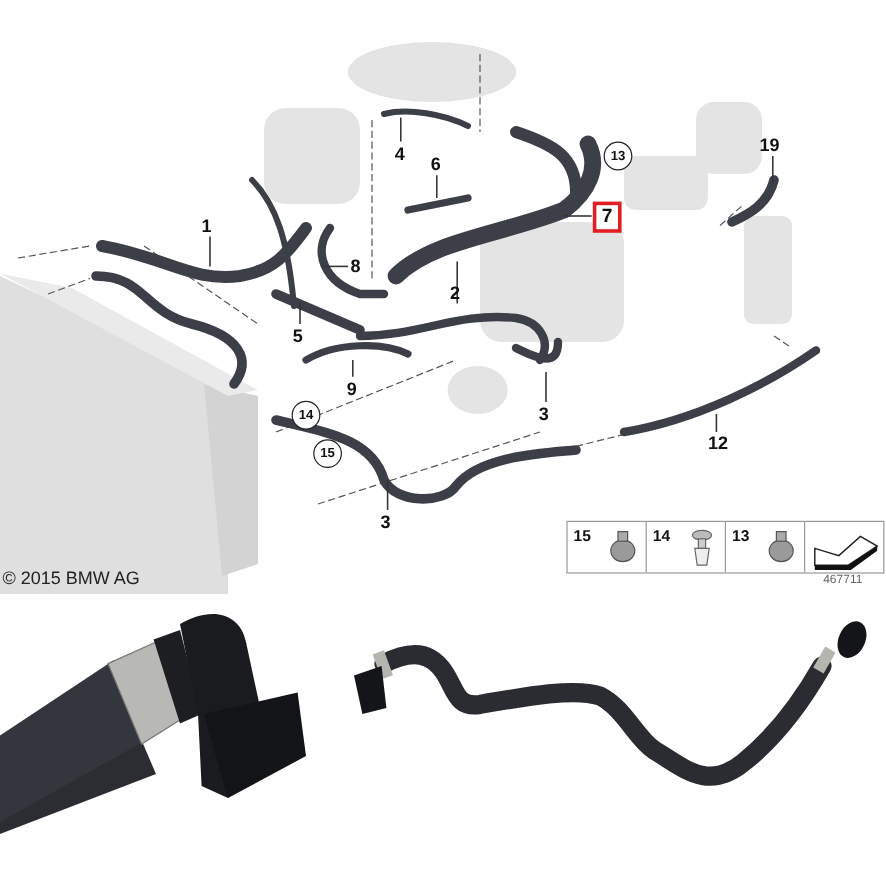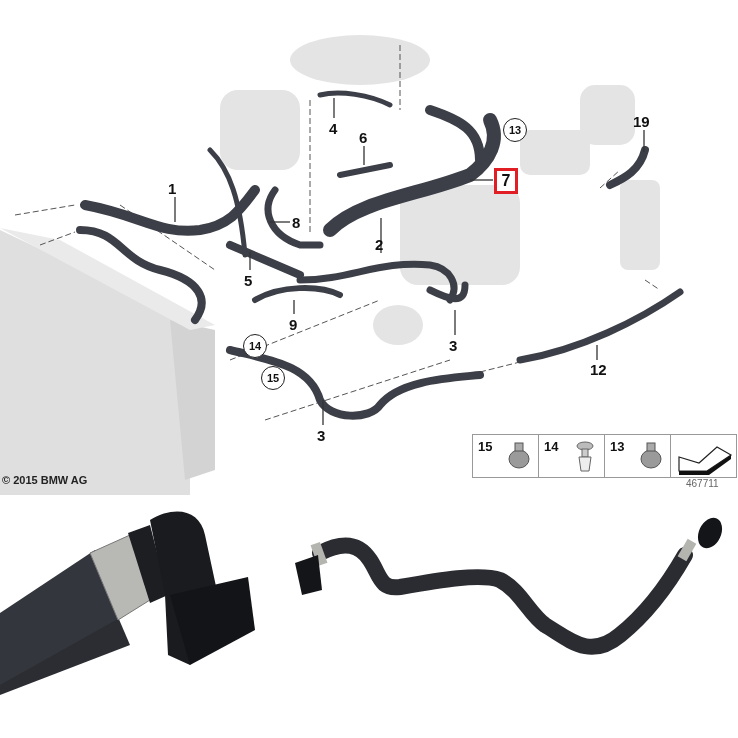--- a/index.html
+++ b/index.html
@@ -2,21 +2,21 @@
 <html><head>
 <meta charset="utf-8">
 <style>
   html,body{margin:0;padding:0;background:#fff;}
   body{width:738px;height:738px;position:relative;overflow:hidden;font-family:"Liberation Sans",sans-serif;}
   .diagram{position:absolute;left:0;top:0;width:738px;height:495px;}
   .photos{position:absolute;left:0;top:495px;width:738px;height:243px;}
   .callout{position:absolute;font-weight:bold;font-size:15px;color:#111;line-height:1;}
   .callout.circle{width:22px;height:22px;border:1.5px solid #222;border-radius:50%;font-size:11px;display:flex;align-items:center;justify-content:center;background:#fff;}
   .callout.highlight{border:3px solid #e01e24;width:18px;height:20px;display:flex;align-items:center;justify-content:center;font-size:16px;background:#fff;}
-  .copyright{position:absolute;left:2px;top:474px;font-size:11px;font-weight:bold;color:#222;}
+  .copyright{position:absolute;left:2px;top:474px;font-size:15px;font-weight:normal;color:#222;}
   .legend{position:absolute;left:472px;top:434px;width:263px;height:42px;border:1px solid #999;display:flex;background:#fff;}
   .legend-cell{flex:1;border-right:1px solid #999;position:relative;}
   .legend-cell:last-child{border-right:none;}
   .legend-num{position:absolute;left:5px;top:4px;font-weight:bold;font-size:13px;color:#111;}
   .legend-icon{position:absolute;left:34px;top:6px;}
   .diagram-id{position:absolute;left:686px;top:478px;font-size:10px;color:#666;text-align:right;}
   svg{display:block;}
 </style>
 </head>
 <body>

